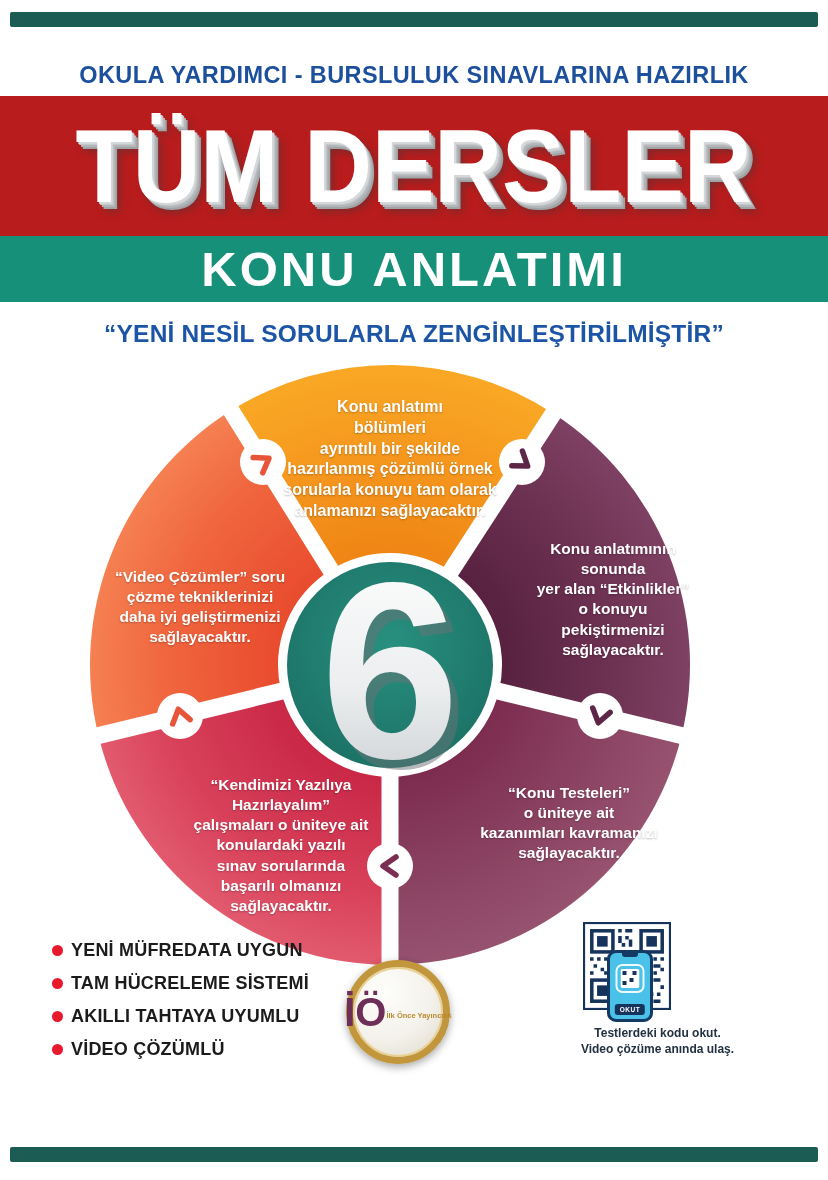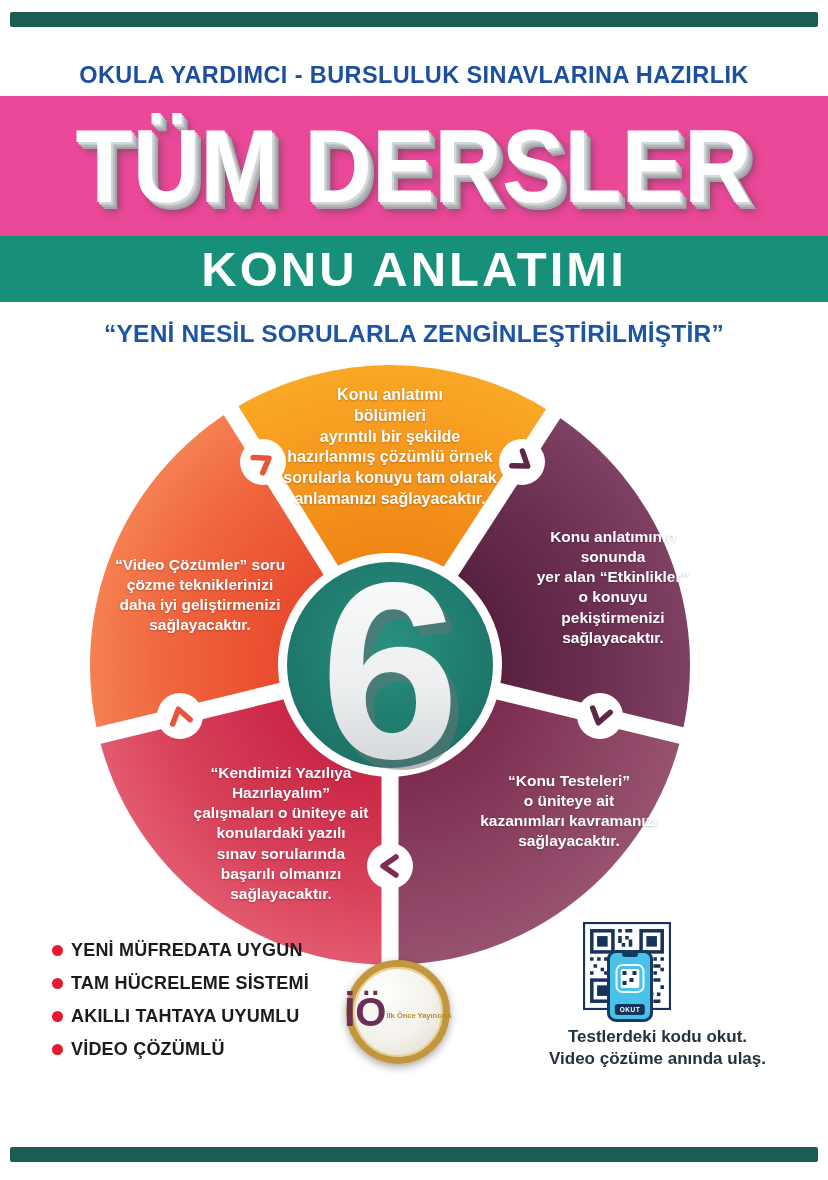--- a/index.html
+++ b/index.html
@@ -3,35 +3,35 @@
 <meta charset="utf-8">
 <style>
   html,body{margin:0;padding:0;background:#fff;}
   .page{position:relative;width:828px;height:1180px;background:#fff;overflow:hidden;
         font-family:"Liberation Sans",sans-serif;}
   .trim{position:absolute;left:10px;width:808px;height:15px;background:#1b5c55;border-radius:2px;}
   .trim-top{top:12px;}
   .trim-bottom{top:1147px;}
   .kicker{position:absolute;left:0;top:62px;width:828px;text-align:center;
           font-size:23.5px;font-weight:bold;color:#1c4f9c;letter-spacing:.4px;}
-  .banner{position:absolute;left:0;top:96px;width:828px;height:140px;background:#ec4899;
+  .banner{position:absolute;left:0;top:96px;width:828px;height:140px;background:#b91c1c;
           display:flex;align-items:center;justify-content:center;}
   .banner-title{font-size:104px;font-weight:800;color:#fff;white-space:nowrap;
           transform:scaleX(.9);transform-origin:center;
           text-shadow:2px 2px 0 #d4d8da,3px 3px 0 #c4c8ca,5px 5px 0 #b2b6b8,
                       7px 7px 0 #a0a4a6,9px 9px 9px rgba(50,60,64,.5);}
   .subband{position:absolute;left:0;top:236px;width:828px;height:66px;background:#169078;
           display:flex;align-items:center;justify-content:center;}
   .subband-title{font-size:49px;font-weight:800;color:#fff;letter-spacing:3px;}
   .quote{position:absolute;left:0;top:320px;width:828px;text-align:center;
           font-size:24.5px;font-weight:bold;color:#1d55a6;letter-spacing:.2px;}
   .wheel{position:absolute;left:80px;top:355px;width:620px;height:620px;}
   .wheel svg{position:absolute;left:0;top:0;}
   .seg-text{position:absolute;color:#fff;font-weight:bold;text-align:center;
-          white-space:pre-line;line-height:1.3;text-shadow:0 1px 2px rgba(0,0,0,.25);}
+          white-space:pre-line;line-height:1.3;text-shadow:0 1px 2px rgba(0,0,0,.25);margin-top:12px;}
   .seg-top{left:190px;top:30px;width:240px;font-size:16px;}
   .seg-right{left:438px;top:172px;width:190px;font-size:15.5px;}
   .seg-left{left:16px;top:200px;width:208px;font-size:15.5px;}
   .seg-bottom-left{left:90px;top:408px;width:222px;font-size:15.5px;}
   .seg-bottom-right{left:370px;top:416px;width:238px;font-size:15.5px;}
   .features{position:absolute;left:52px;top:938px;}
   .feature{display:flex;align-items:center;height:24px;margin-bottom:9px;}
   .dot{width:11px;height:11px;border-radius:50%;background:#e8192c;margin-right:8px;flex:0 0 auto;}
   .feature span.lbl{font-size:18px;font-weight:bold;color:#1b1b1b;letter-spacing:.2px;white-space:nowrap;}
   .logo{position:absolute;left:346px;top:960px;width:90px;height:90px;border-radius:50%;
@@ -53,21 +53,21 @@
          background:
            linear-gradient(#16335c,#16335c) 2px 2px/4px 4px no-repeat,
            linear-gradient(#16335c,#16335c) 12px 2px/4px 4px no-repeat,
            linear-gradient(#16335c,#16335c) 2px 12px/4px 4px no-repeat,
            linear-gradient(#16335c,#16335c) 9px 9px/4px 4px no-repeat,
            #fff;}
   .okut{position:absolute;left:50%;bottom:4px;transform:translateX(-50%);
         background:#16335c;color:#fff;font-size:6.5px;font-weight:bold;
         border-radius:3px;padding:2px 5px;letter-spacing:.5px;}
   .qr-caption{position:absolute;left:0;top:104px;width:245px;text-align:center;
-        font-size:17px;font-weight:bold;color:#233140;line-height:1.3;}
+        font-size:12px;font-weight:bold;color:#233140;line-height:1.3;}
 </style>
 </head>
 <body>
 
 <div class="page">
 
   <div class="trim trim-top"></div>
 
   <div class="kicker">OKULA YARDIMCI - BURSLULUK SINAVLARINA HAZIRLIK</div>
 

